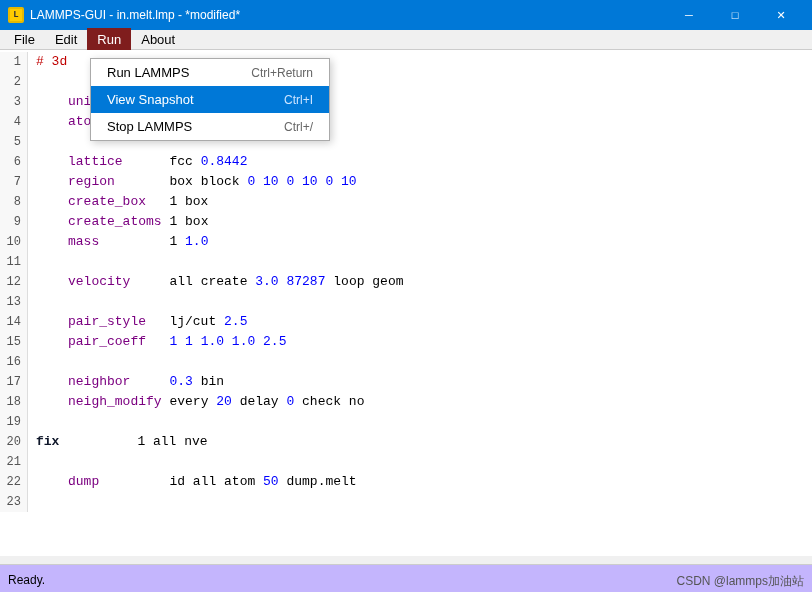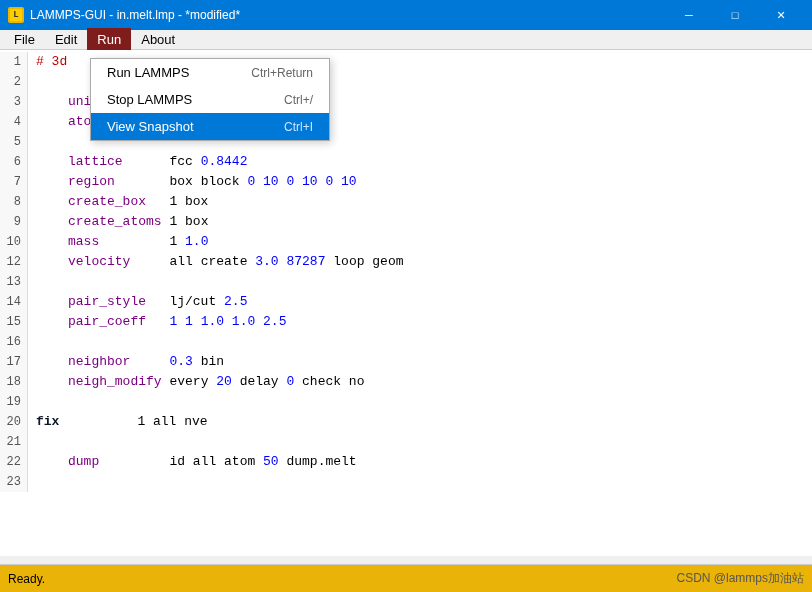--- a/index.html
+++ b/index.html
@@ -151,25 +151,24 @@
     .kw-number { color: #0000ff; }
     .kw-dark-red { color: #0f172a; }
 
     
     #status-bar {
       position: absolute;
       bottom: 0;
       left: 0;
       right: 0;
       height: 28px;
-      background: #eab308;
+      background: #c4b5fd;
       border-top: 1px solid #ccc;
       display: flex;
-      align-items: center;
-      padding: 0 8px;
+      padding: 8px 8px;
       font-family: 'Segoe UI', Arial, sans-serif;
       font-size: 12px;
       justify-content: space-between;
     }
     #status-left { color: #000; }
     #status-middle { color: #000; }
     #status-right { color: #555; }
   </style>
 </head>
 <body>
@@ -190,28 +189,28 @@
   <div class="menu-item">File</div>
   <div class="menu-item">Edit</div>
   <div class="menu-item active">Run</div>
   <div class="menu-item">About</div>
 
   <div id="run-dropdown">
     <div class="dropdown-item">
       <span>Run LAMMPS</span>
       <span class="dropdown-shortcut">Ctrl+Return</span>
     </div>
+    <div class="dropdown-item highlighted">
+      <span>View Snapshot</span>
+      <span class="dropdown-shortcut">Ctrl+I</span>
+    </div>
     <div class="dropdown-item">
       <span>Stop LAMMPS</span>
       <span class="dropdown-shortcut">Ctrl+/</span>
     </div>
-    <div class="dropdown-item highlighted">
-      <span>View Snapshot</span>
-      <span class="dropdown-shortcut">Ctrl+I</span>
-    </div>
   </div>
 </div>
 
 <div id="editor">
 
   <div class="line">
     <span class="line-num">1</span>
     <span class="line-content"><span class="kw-comment"># 3d</span></span>
   </div>
   <div class="line">
@@ -242,20 +241,24 @@
     <span class="line-num">8</span>
     <span class="line-content"><span class="kw-purple">create_box</span>   1 box</span>
   </div>
   <div class="line">
     <span class="line-num">9</span>
     <span class="line-content"><span class="kw-purple">create_atoms</span> 1 box</span>
   </div>
   <div class="line">
     <span class="line-num">10</span>
     <span class="line-content"><span class="kw-purple">mass</span>         1 <span class="kw-number">1.0</span></span>
+  </div>
+  <div class="line">
+    <span class="line-num">11</span>
+    <span class="line-content"></span>
   </div>
   <div class="line">
     <span class="line-num">12</span>
     <span class="line-content"><span class="kw-purple">velocity</span>     all create <span class="kw-number">3.0</span> <span class="kw-number">87287</span> loop geom</span>
   </div>
   <div class="line">
     <span class="line-num">13</span>
     <span class="line-content"></span>
   </div>
   <div class="line">

